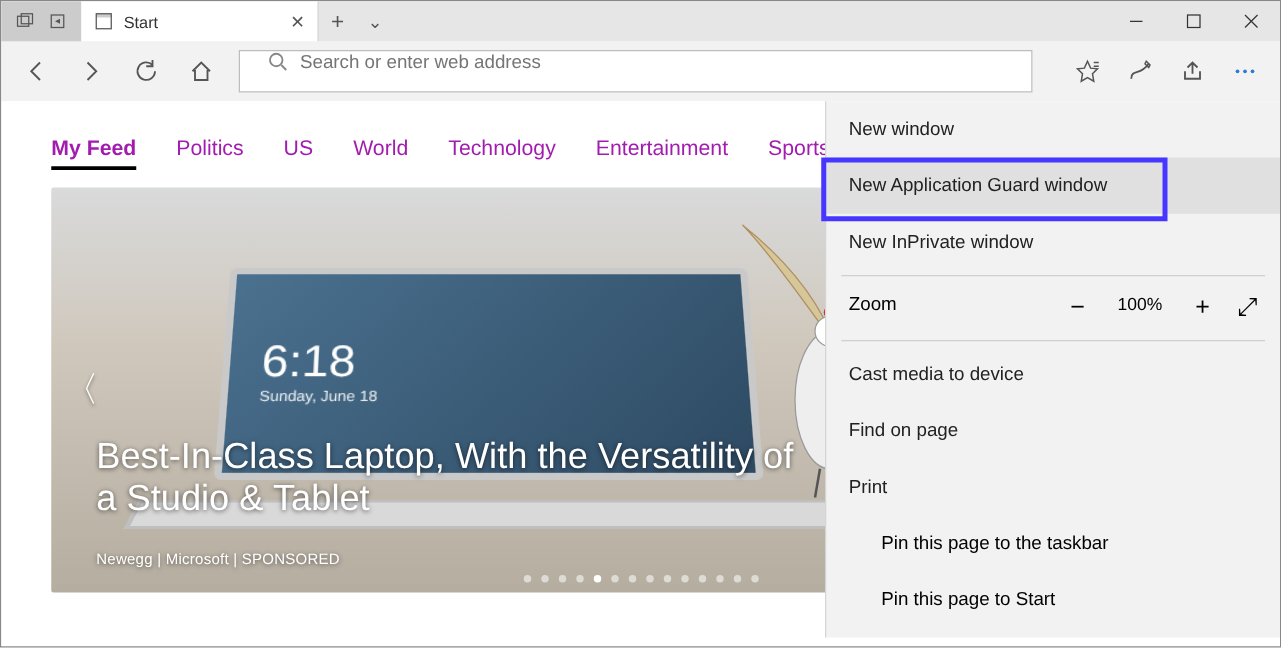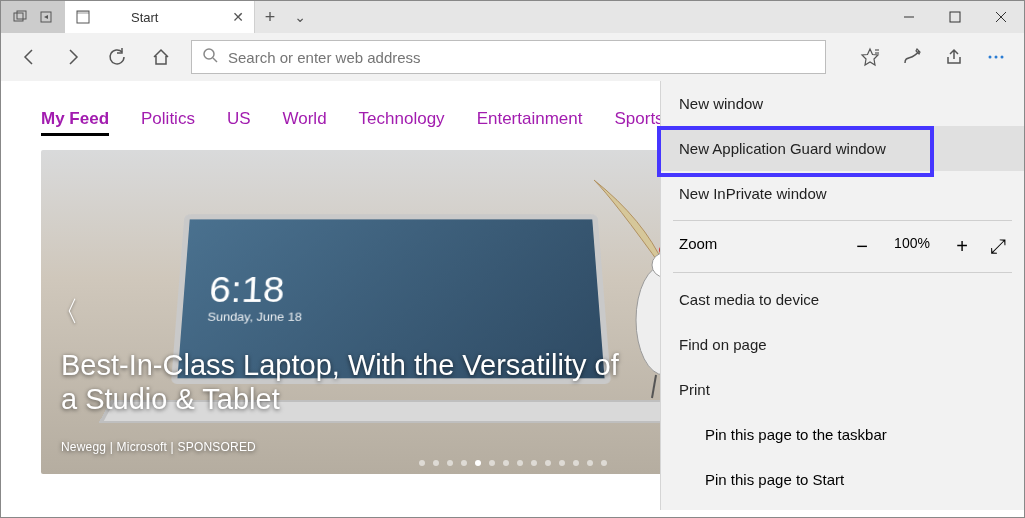--- a/index.html
+++ b/index.html
@@ -4,49 +4,49 @@
 <style>
   * { box-sizing: border-box; margin: 0; padding: 0; font-family: "Segoe UI", Arial, sans-serif; }
   body { width: 1025px; height: 518px; background: #fff; overflow: hidden; border: 1px solid #888; position: relative; }
 
   
   .titlebar { height: 32px; background: #e6e6e6; display: flex; align-items: stretch; position: relative; }
   .tb-left { display: flex; align-items: center; background: #ccc; padding: 0 6px; }
   .tb-btn { width: 26px; height: 32px; display: flex; align-items: center; justify-content: center; color: #555; }
   .tab { display: flex; align-items: center; background: #fff; border-right: 1px solid #d0d0d0; padding: 0 10px; gap: 8px; min-width: 190px; }
   .tab-icon { width: 16px; height: 16px; display: flex; align-items: center; justify-content: center; }
-  .tab-title { font-size: 13px; color: #333; flex: 1; margin-left: 32px; }
+  .tab-title { font-size: 13px; color: #333; flex: 1; }
   .tab-close { font-size: 14px; color: #555; }
   .newtab-area { display: flex; align-items: center; }
   .newtab-btn { width: 30px; display: flex; align-items: center; justify-content: center; color:#555; font-size:18px; }
   .window-controls { margin-left: auto; display: flex; }
   .window-controls .wc { width: 46px; display:flex; align-items:center; justify-content:center; color:#333; }
 
   
   .toolbar { height: 48px; background: #f2f2f2; display: flex; align-items: center; padding: 0 8px; gap: 4px; }
   .nav-btn { width: 40px; height: 40px; display:flex; align-items:center; justify-content:center; color:#555; font-size:18px; }
-  .addr { flex: 1; height: 34px; border:1px solid #bdbdbd; background:#fff; display:flex; align-items:center; padding:0 10px; gap:10px; margin: 0 20px 0 6px; }
+  .addr { flex: 1; height: 34px; border:1px solid #bdbdbd; background:#fff; display:flex; align-items:flex-start; padding:0 22px; gap:10px; margin: 0 20px 0 6px; }
   .addr input { border:none; outline:none; flex:1; font-size:15px; color:#888; background:transparent; }
   .right-icons { display:flex; gap:2px; }
   .right-icons .nav-btn { width: 40px; }
 
   
   .content { position: relative; background:#fff; height: calc(100% - 80px); padding-top: 18px; }
   .feed-nav { display:flex; gap: 32px; font-size:17px; color:#a21caf; padding: 10px 40px 14px 40px; }
   .feed-nav span { cursor:pointer; }
   .feed-nav .active { font-weight:600; border-bottom: 3px solid #000; padding-bottom: 4px; }
 
   .hero { margin: 0 40px; position: relative; height: 324px; background: linear-gradient(180deg,#d9dadb 0%, #cfc7bb 40%, #b5ada0 100%); border-radius:2px; overflow:hidden; }
   .laptop { position:absolute; top:44px; left:70px; width:560px; height:250px; }
   .laptop-screen { position:absolute; top:0; left:60px; width:440px; height:190px; background:linear-gradient(135deg,#4a718f,#2e4a63); border:6px solid #c9c9c9; border-radius:6px; transform: perspective(900px) rotateX(18deg); transform-origin: bottom center; display:flex; flex-direction:column; justify-content:center; padding-left:26px; color:#fff; }
   .laptop-time { font-size:40px; font-weight:300; }
   .laptop-date { font-size:13px; opacity:.9; }
   .laptop-kb { position:absolute; bottom:0; left:0; width:560px; height:44px; background:#d9d9d9; border:4px solid #bfbfbf; transform: perspective(900px) rotateX(60deg); transform-origin: top center; }
   .bird { position:absolute; top:20px; right:230px; width:180px; height:230px; }
-  .hero-text { position:absolute; left:20px; bottom:20px; color:#fff; text-shadow:0 1px 4px rgba(0,0,0,.6); }
+  .hero-text { position:absolute; left:36px; bottom:20px; color:#fff; text-shadow:0 1px 4px rgba(0,0,0,.6); }
   .hero-text h2 { font-size:29px; font-weight:300; line-height:1.15; max-width:560px; }
   .hero-sub { font-size:12px; margin-top:24px; letter-spacing:.2px; }
   .arrow { position:absolute; top:50%; transform:translateY(-50%); width:36px; height:48px; display:flex; align-items:center; justify-content:center; color:#fff; font-size:28px; cursor:pointer; text-shadow: 0 1px 3px rgba(0,0,0,.5);}
   .arrow.left{ left:6px; } .arrow.right{ right:6px; }
   .dots { position:absolute; bottom:8px; left:50%; transform:translateX(-50%); display:flex; gap:8px; }
   .dots span { width:6px; height:6px; border-radius:50%; background:rgba(255,255,255,.55); }
   .dots span.active { background:#fff; }
 
   
   .menu { position:absolute; top:80px; right:0; width:364px; background:#f2f2f2; border-left:1px solid #d5d5d5; z-index:10; font-size:15px; padding-bottom: 8px;}

